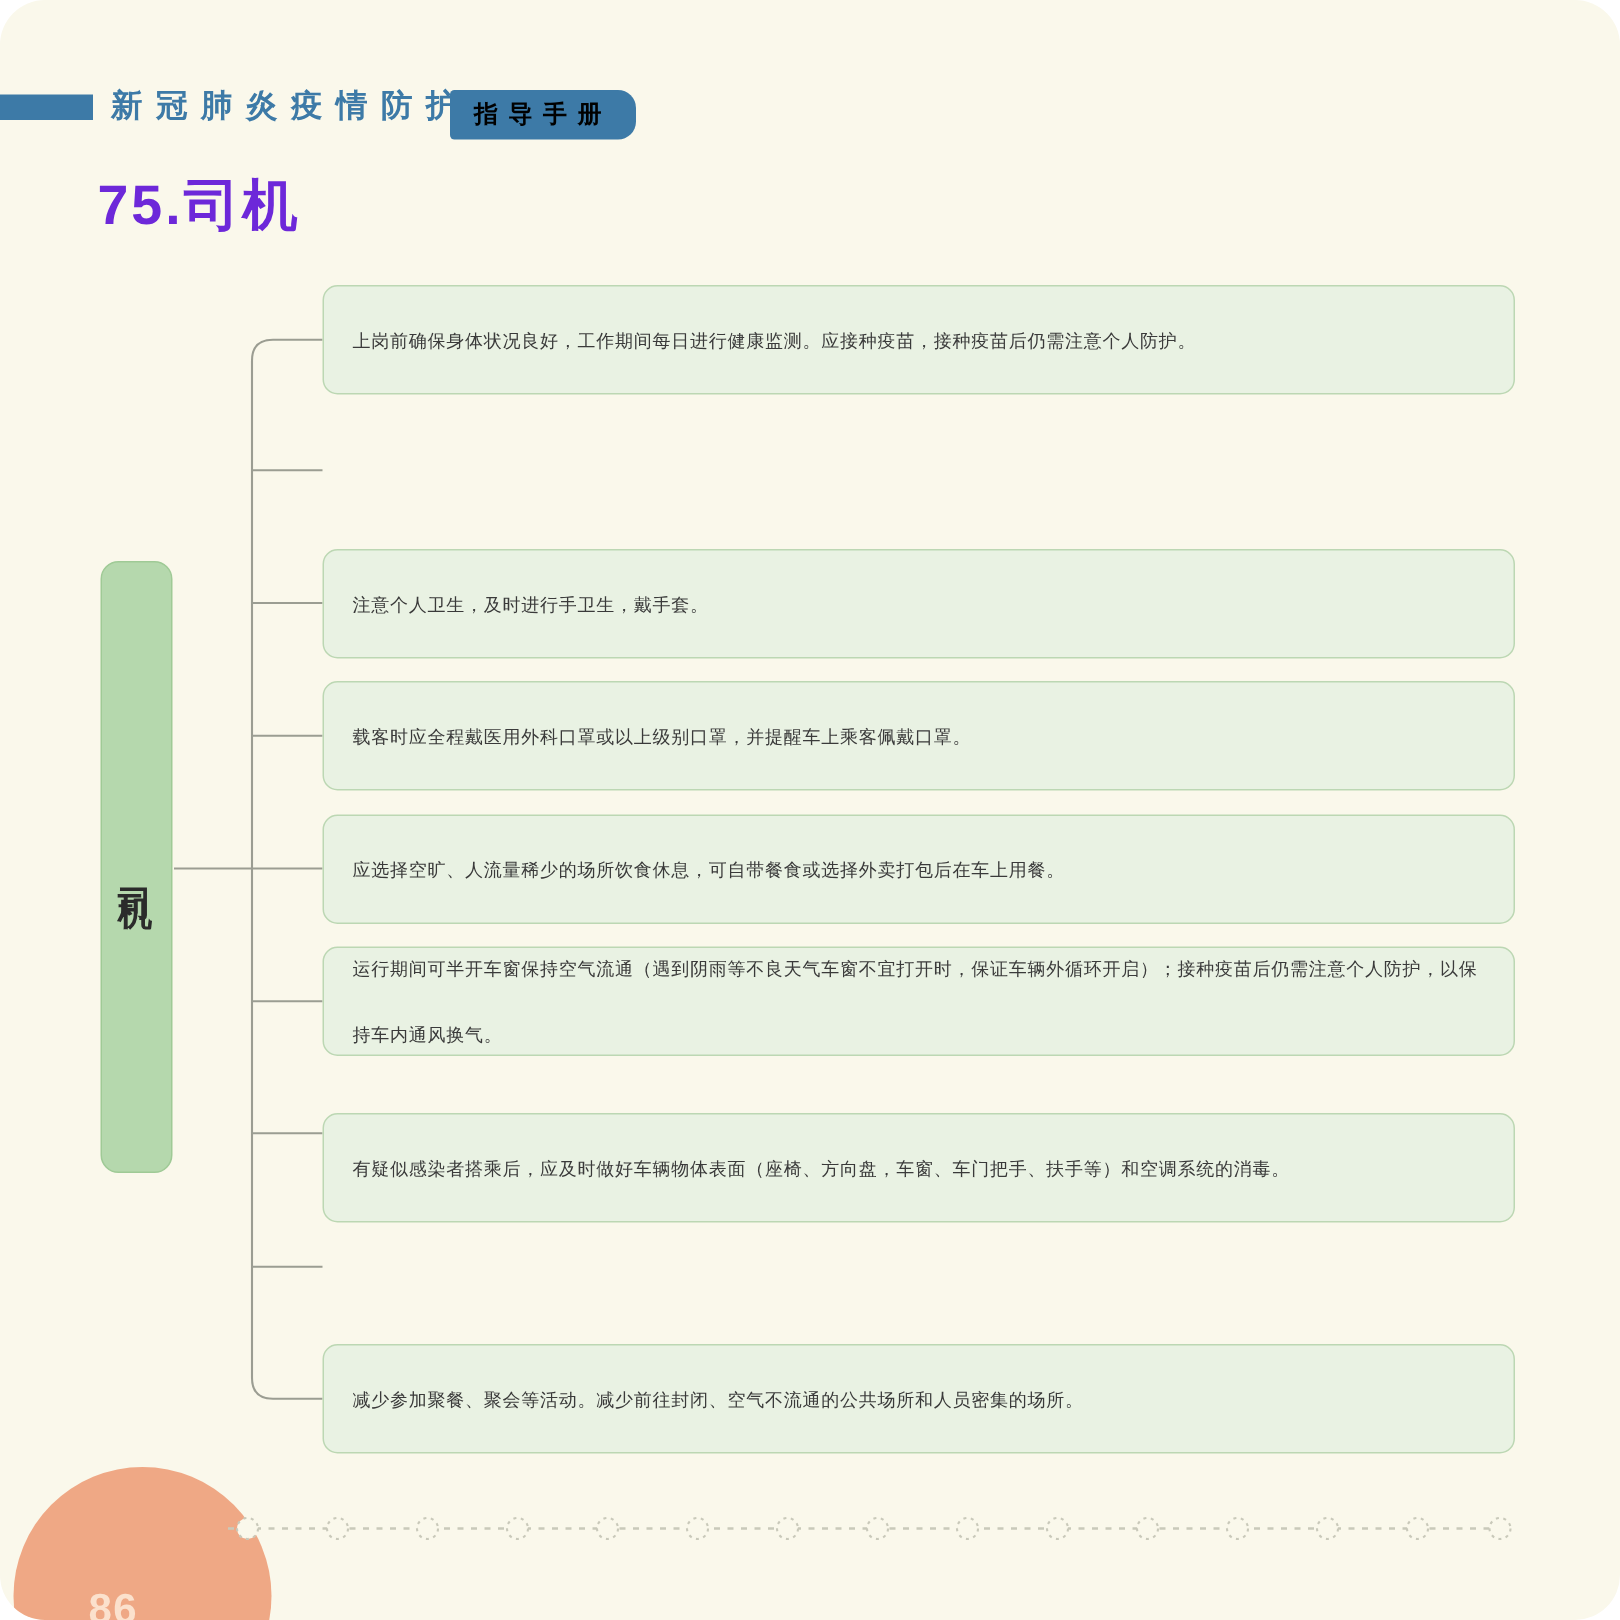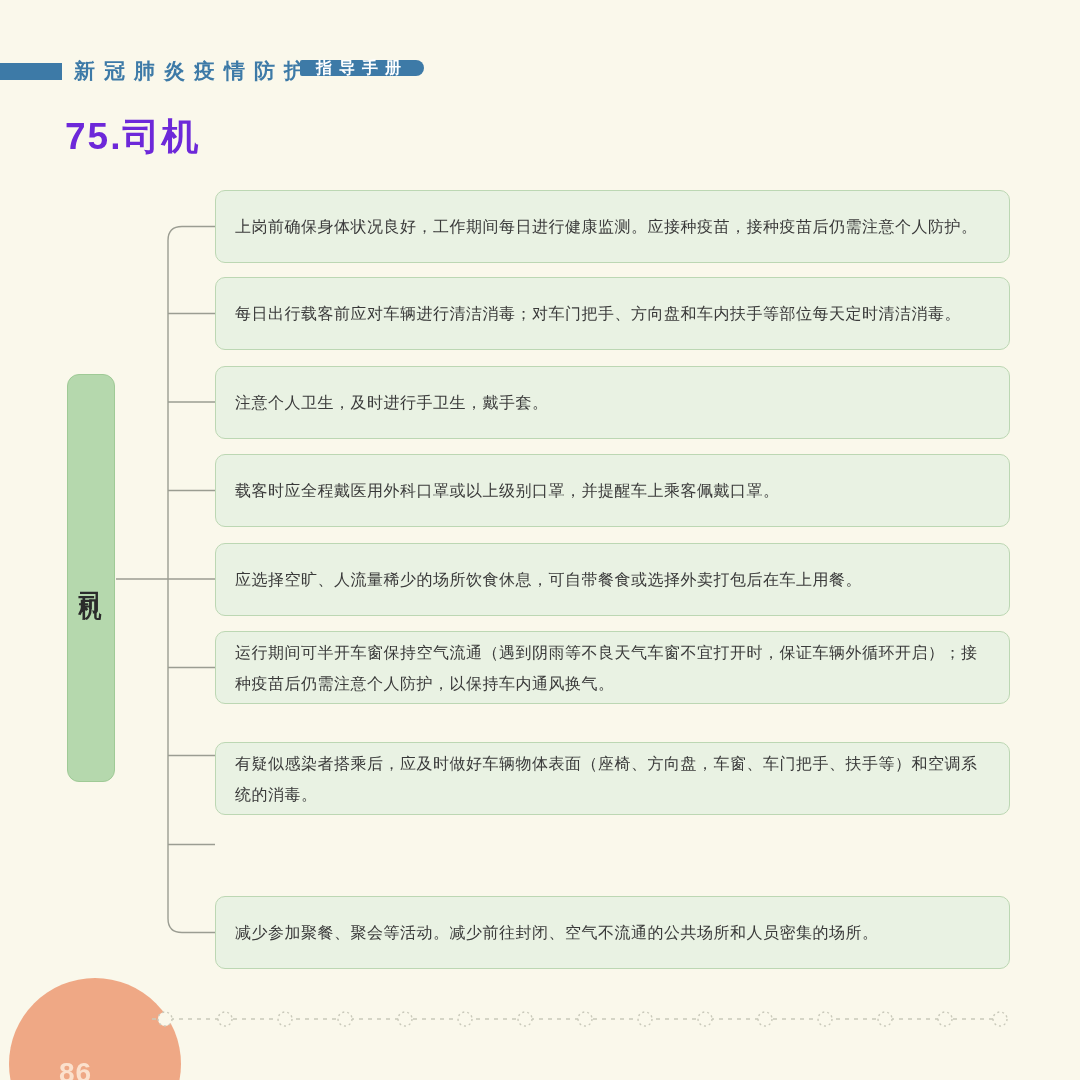--- a/index.html
+++ b/index.html
@@ -3,20 +3,21 @@
 <meta charset="utf-8">
 <style>
   * { margin: 0; padding: 0; box-sizing: border-box; }
   body { font-family: "Liberation Sans", "DejaVu Sans", sans-serif; }
   .page {
     position: relative;
     width: 1080px;
     height: 1080px;
     background: #faf8eb;
     overflow: hidden;
+    border-radius: 30px;
   }
 
   
   .header-bar {
     position: absolute;
     left: 0; top: 63;
     top: 63px;
     width: 62px; height: 17px;
     background: #3d7aa7;
   }
@@ -25,25 +26,25 @@
     left: 74px; top: 58px;
     font-size: 21px;
     font-weight: bold;
     color: #3d7aa7;
     letter-spacing: 9px;
     line-height: 26px;
   }
   .header-badge {
     position: absolute;
     left: 300px; top: 60px;
-    height: 16px;
+    height: 33px;
     padding: 0 16px;
     background: #3d7aa7;
     border-radius: 3px 12px 12px 3px;
-    color: #ffffff;
+    color: #000000;
     font-size: 16px;
     font-weight: bold;
     letter-spacing: 7px;
     display: flex;
     align-items: center;
   }
 
   
   .section-title {
     position: absolute;
@@ -88,22 +89,22 @@
     position: absolute;
     left: 215px;
     width: 795px;
     height: 73px;
     background: #e9f2e3;
     border: 1px solid #bcd7b3;
     border-radius: 10px;
     display: flex;
     align-items: center;
     padding: 0 19px;
-    font-size: 16px;
-    line-height: 31px;
+    font-size: 12px;
+    line-height: 44px;
     color: #3a3a3a;
     letter-spacing: 0.5px;
   }
   .gbox:nth-of-type(1) { top: 190px; }
 
   
   .page-circle {
     position: absolute;
     left: 9px; top: 978px;
     width: 172px; height: 172px;
@@ -139,21 +140,20 @@
     <path d="M 215 226.5 H 182 Q 168 226.5 168 240.5 L 168 918.5 Q 168 932.5 182 932.5 H 215" fill="none" stroke="#9b9d92" stroke-width="1.4"></path>
     <path d="M 168 313.5 H 215 M 168 402 H 215 M 168 490.5 H 215 M 168 667.5 H 215 M 168 755.5 H 215 M 168 844.5 H 215" fill="none" stroke="#9b9d92" stroke-width="1.4"></path>
     <path d="M 116 579 H 215" fill="none" stroke="#9b9d92" stroke-width="1.4"></path>
   </svg>
 
   <div class="root-node">
     <span class="vtext">司机</span>
   </div>
 
   <div class="gbox" style="top:190px">上岗前确保身体状况良好，工作期间每日进行健康监测。应接种疫苗，接种疫苗后仍需注意个人防护。</div>
-  <div class="gbox" style="top:277px">每日出行载客前应对车辆进行清洁消毒；对车门把手、方向盘和车内扶手等部位每天定时清洁消毒。</div>
   <div class="gbox" style="top:454px">载客时应全程戴医用外科口罩或以上级别口罩，并提醒车上乘客佩戴口罩。</div>
   <div class="gbox" style="top:366px">注意个人卫生，及时进行手卫生，戴手套。</div>
   <div class="gbox" style="top:543px">应选择空旷、人流量稀少的场所饮食休息，可自带餐食或选择外卖打包后在车上用餐。</div>
   <div class="gbox" style="top:631px">运行期间可半开车窗保持空气流通（遇到阴雨等不良天气车窗不宜打开时，保证车辆外循环开启）；接种疫苗后仍需注意个人防护，以保持车内通风换气。</div>
   <div class="gbox" style="top:742px">有疑似感染者搭乘后，应及时做好车辆物体表面（座椅、方向盘，车窗、车门把手、扶手等）和空调系统的消毒。</div>
   <div class="gbox" style="top:896px">减少参加聚餐、聚会等活动。减少前往封闭、空气不流通的公共场所和人员密集的场所。</div>
 
   <div class="page-circle"></div>
   <div class="page-number">86</div>
 

